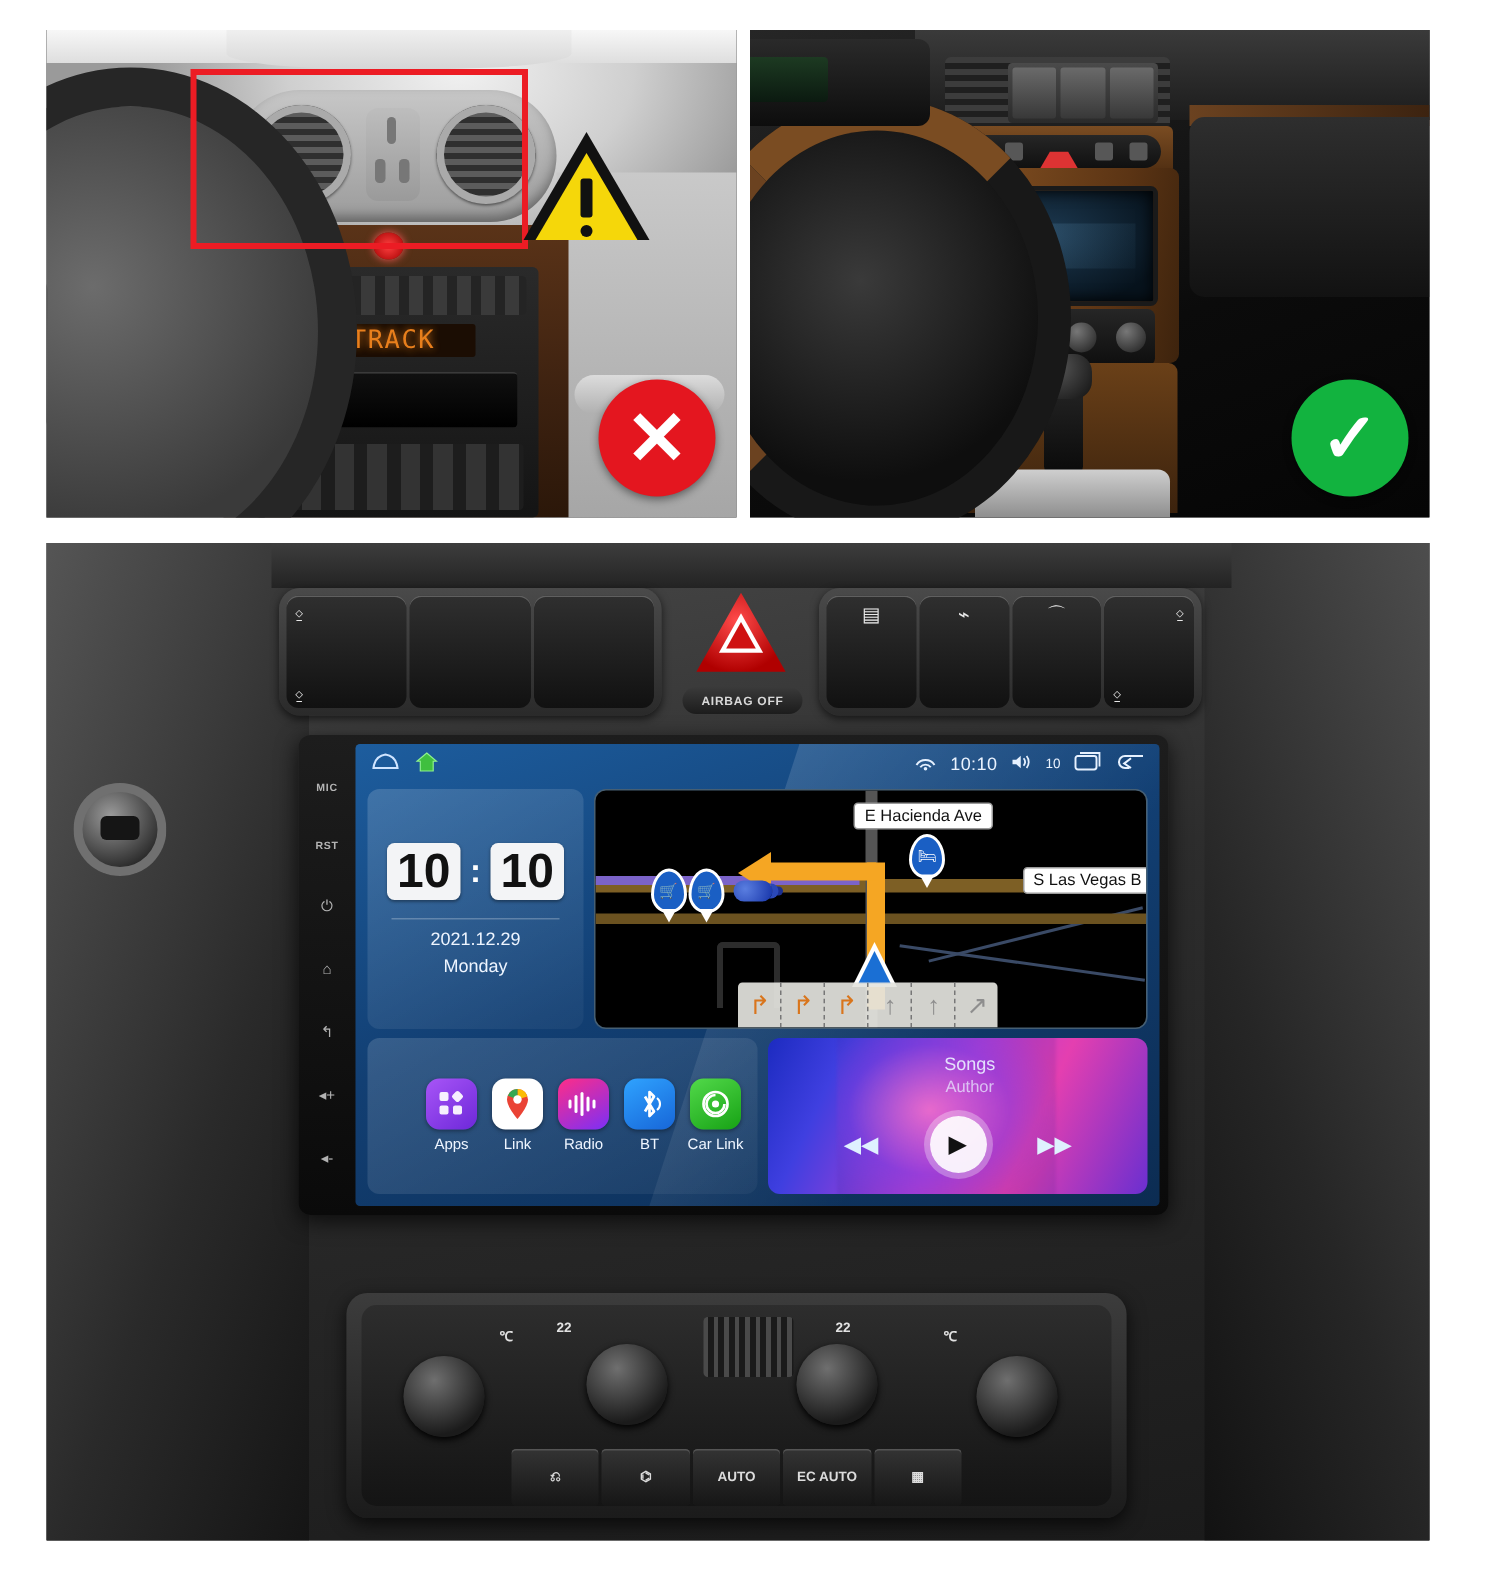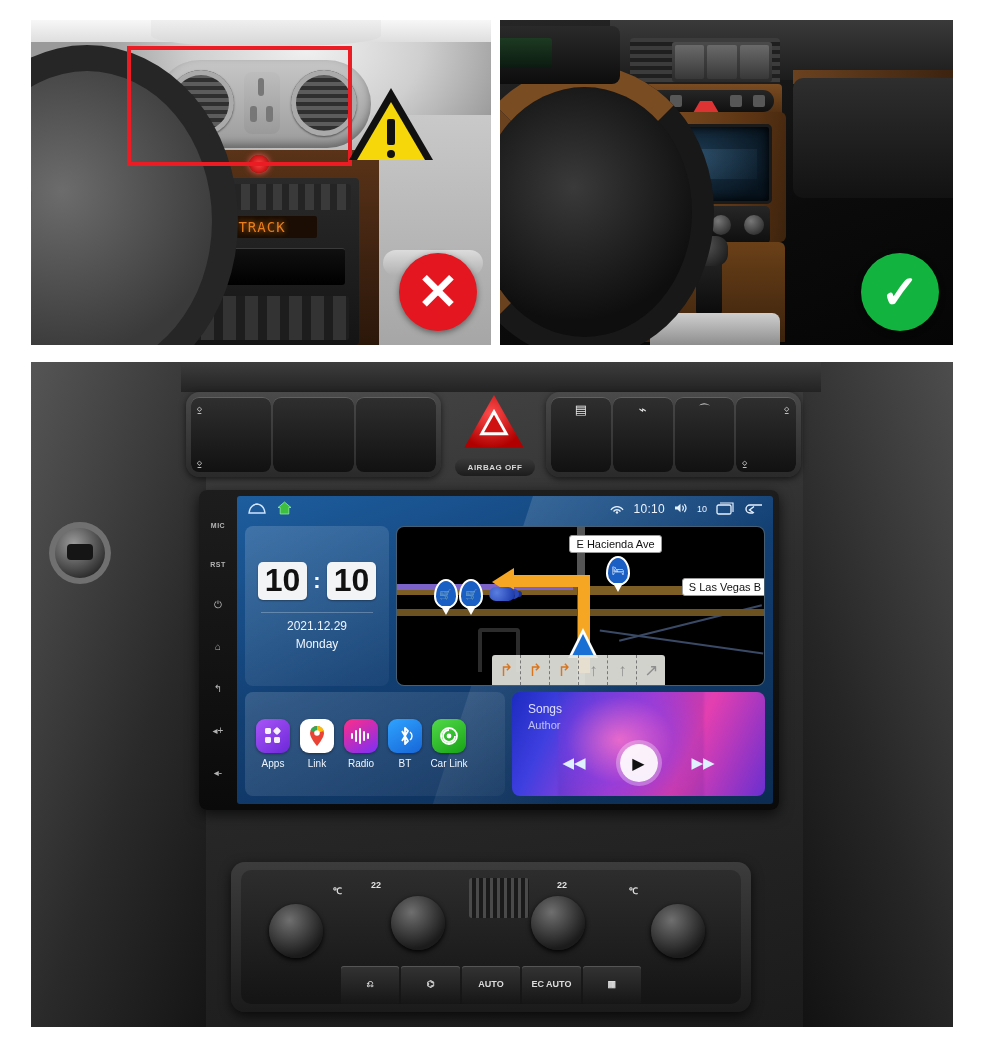--- a/index.html
+++ b/index.html
@@ -37,21 +37,21 @@
   .wrong-wood{position:absolute;left:118px;top:130px;width:230px;height:195px;
      background:linear-gradient(#5a3318,#3c2110 60%,#2b1709);border-radius:8px 8px 0 0;}
   .wrong-hazard{position:absolute;left:218px;top:135px;width:20px;height:18px;border-radius:50%;
      background:radial-gradient(circle,#ff4040,#a30000);box-shadow:0 0 6px #ff5a5a;}
   .wrong-radiobody{position:absolute;left:138px;top:158px;width:190px;height:167px;
      background:linear-gradient(#2a2a2a,#141414);border-radius:4px;}
   .wrong-radio-top{position:absolute;left:8px;top:6px;width:174px;height:26px;
      background:repeating-linear-gradient(90deg,#3a3a3a 0 9px,#242424 9px 16px);border-radius:3px;}
   .wrong-radio-disp{position:absolute;left:38px;top:38px;width:110px;height:22px;
      background:#1b0d03;border-radius:2px;overflow:hidden;display:flex;align-items:center;justify-content:center;}
-  .wrong-radio-disp span{color:#ff8c20;font-size:14px;letter-spacing:1px;
+  .wrong-radio-disp span{color:#ff8c20;font-size:17px;letter-spacing:1px;
      font-family:"DejaVu Sans Mono",monospace;text-shadow:0 0 6px #ff8c20;opacity:.9;}
   .wrong-radio-slot{position:absolute;left:14px;top:70px;width:162px;height:36px;
      background:linear-gradient(#101010,#000);border-radius:3px;border-top:1px solid #3a3a3a;}
   .wrong-radio-btm{position:absolute;left:10px;top:118px;width:170px;height:44px;
      background:repeating-linear-gradient(90deg,#333 0 13px,#1d1d1d 13px 22px);border-radius:3px;}
   .wrong-doorpanel{position:absolute;right:0;top:95px;width:120px;height:230px;
      background:linear-gradient(#c9c9c9,#a6a6a6);}
   .wrong-doorhandle{position:absolute;right:8px;top:135px;width:100px;height:26px;
      background:linear-gradient(#dcdcdc,#b0b0b0);border-radius:13px;}
   .redbox{position:absolute;left:96px;top:26px;width:225px;height:120px;
@@ -225,37 +225,37 @@
   .lbl-road{position:absolute;background:#fff;color:#111;font-size:11px;
      padding:2px 6px;border-radius:3px;border:1px solid #9a9a9a;white-space:nowrap;}
   .lanes{position:absolute;left:26%;bottom:0;height:30px;display:flex;
      background:rgba(228,228,222,.92);border-radius:3px 3px 0 0;overflow:hidden;}
   .lane{width:28px;display:flex;align-items:center;justify-content:center;
      border-right:1px dashed #777;font-size:17px;line-height:1;}
   .lane:last-child{border-right:none;}
   .lane.on{color:#d9751c;} .lane.off{color:#8e8e8e;}
 
   .apps-card{width:260px;background:linear-gradient(150deg,rgba(255,255,255,.15),rgba(255,255,255,.04));
-     display:flex;align-items:center;justify-content:flex-start;padding:0 6px;box-sizing:border-box;}
+     display:flex;align-items:center;justify-content:flex-end;padding:0 6px;box-sizing:border-box;}
   .app{display:flex;flex-direction:column;align-items:center;gap:5px;width:44px;}
   .app-ic{width:34px;height:34px;border-radius:9px;display:flex;align-items:center;
      justify-content:center;color:#fff;font-size:18px;box-shadow:0 1px 3px rgba(0,0,0,.4);}
   .app-lb{color:#eef5ff;font-size:10px;white-space:nowrap;}
   .ic-apps{background:linear-gradient(140deg,#a855f7,#6d28d9);}
   .ic-maps{background:#fff;}
   .ic-radio{background:linear-gradient(150deg,#ff2d87,#7b2ff7);}
   .ic-bt{background:linear-gradient(150deg,#2fa3ff,#1766d8);}
   .ic-link{background:linear-gradient(150deg,#52d94a,#17a215);}
 
   .media-card{flex:1;position:relative;
      background:linear-gradient(115deg,#1c2bc0 0%,#3f3fe0 18%,#b43fd6 48%,#e43fb0 68%,#6a2fd0 100%);}
   .media-face{position:absolute;left:18%;top:-8%;width:58%;height:120%;
      background:radial-gradient(ellipse at 42% 45%, rgba(255,120,200,.75) 0%, rgba(120,60,220,.45) 45%, rgba(20,20,120,.1) 75%);
      filter:blur(1px);}
-  .media-txt{position:absolute;left:16px;right:0;top:10px;text-align:left;color:#e8e8ff;}
+  .media-txt{position:absolute;left:16px;right:0;top:10px;text-align:center;color:#e8e8ff;}
   .media-title{font-size:12px;opacity:.95;}
   .media-author{font-size:11px;opacity:.75;margin-top:3px;}
   .media-ctrls{position:absolute;left:0;right:0;bottom:14px;display:flex;align-items:center;
      justify-content:center;gap:34px;}
   .mc{color:#dff1ff;font-size:15px;}
   .play{width:38px;height:38px;border-radius:50%;background:rgba(255,255,255,.92);
      display:flex;align-items:center;justify-content:center;color:#111;font-size:16px;
      box-shadow:0 0 0 4px rgba(255,255,255,.3);}
 
   

